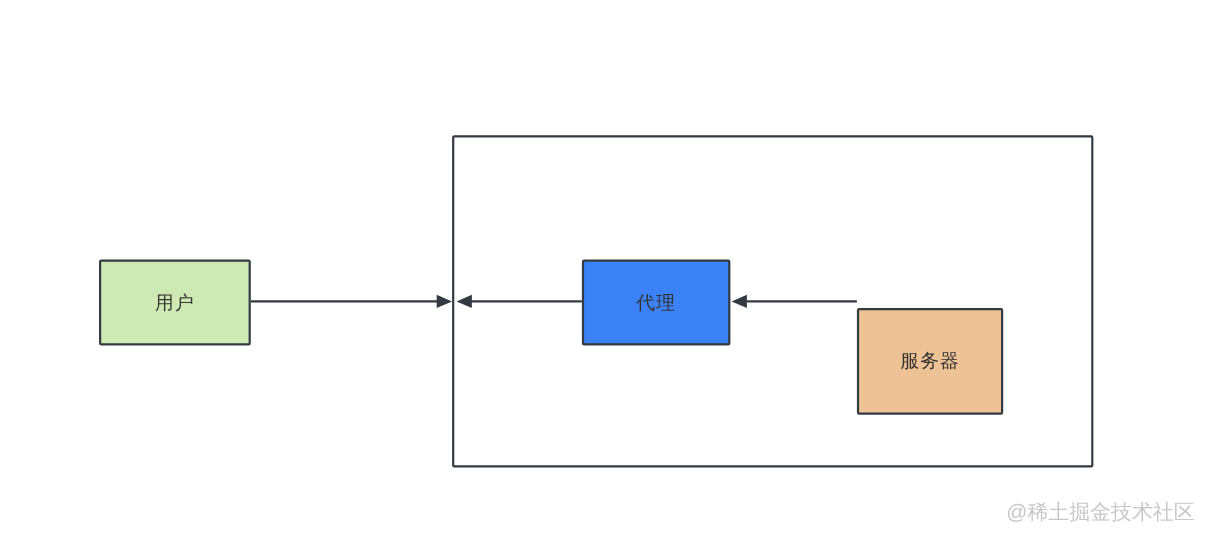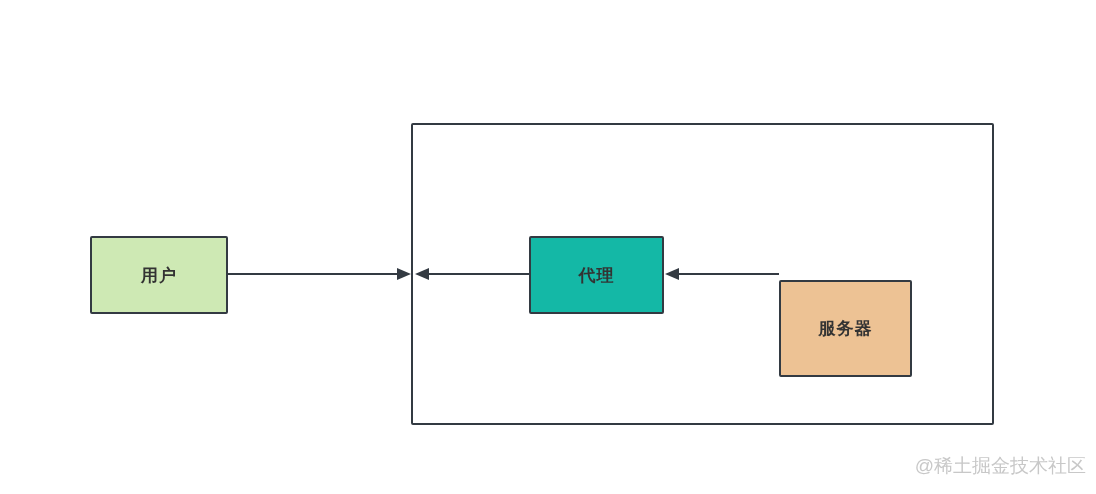--- a/index.html
+++ b/index.html
@@ -44,21 +44,20 @@
     justify-content: center;
   }
   .node-user   { left: 90px;  top: 236px; width: 138px; height: 78px; }
   .node-proxy  { left: 529px; top: 236px; width: 135px; height: 78px; }
   .node-server { left: 779px; top: 236px; width: 133px; height: 97px; margin-top: 44px; }
   .node-label {
     font-size: 17px;
     color: #333333;
     letter-spacing: 1px;
     white-space: nowrap;
-    font-weight: bold;
   }
   .watermark {
     position: absolute;
     right: 10px;
     bottom: 15px;
     font-size: 19px;
     color: #c8c8c8;
     white-space: nowrap;
   }
 </style>
@@ -84,21 +83,21 @@
     <g>
       <line x1="779" y1="274" x2="678" y2="274" stroke-width="2" stroke="#333a42"></line>
       <polygon points="665,274 679,268 679,280" fill="#333a42"></polygon>
     </g>
   </svg>
 
   <div class="node node-user" style="background-color: rgb(206, 233, 180);">
     <span class="node-label">用户</span>
   </div>
 
-  <div class="node node-proxy" style="background-color: #14b8a6;">
+  <div class="node node-proxy" style="background-color: #3b82f6;">
     <span class="node-label">代理</span>
   </div>
 
   <div class="node node-server" style="background-color: rgb(237, 194, 148);">
     <span class="node-label">服务器</span>
   </div>
 
   <div class="watermark" style="color: rgb(200, 200, 200); margin-top: 16px;">@稀土掘金技术社区</div>
 
 </div>

